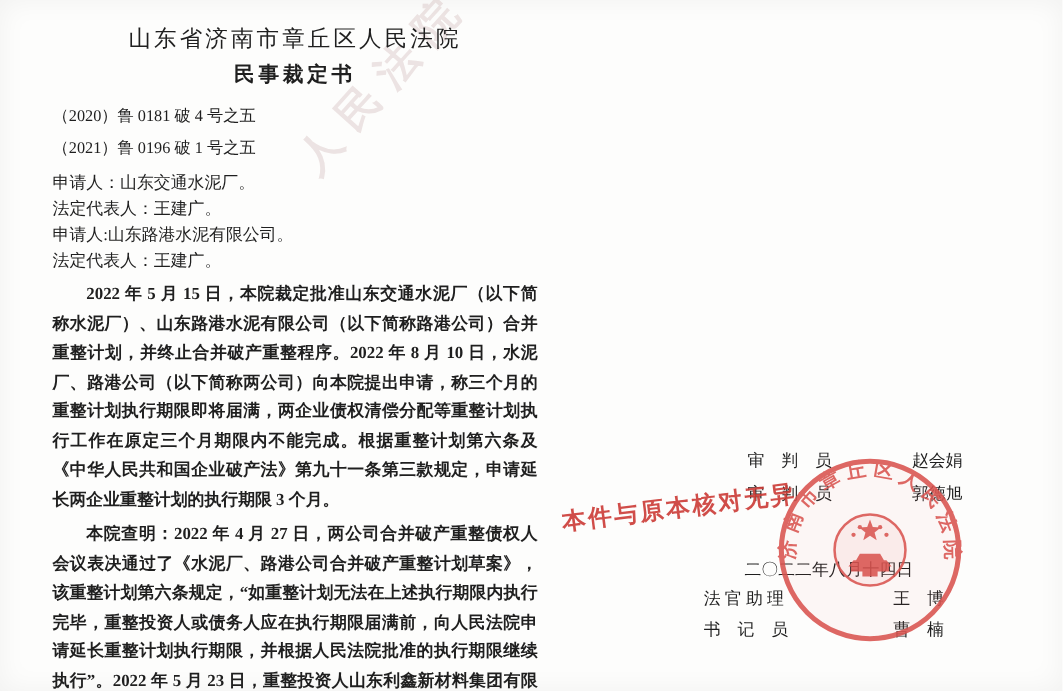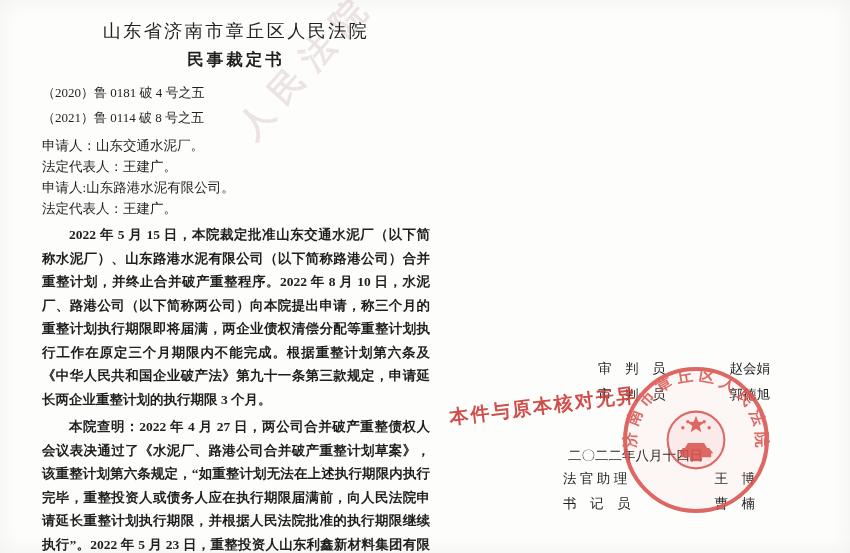--- a/index.html
+++ b/index.html
@@ -12,21 +12,21 @@
   .col-left{left:42px;width:388px;padding-top:10px;}
   .court{font-size:18px;font-weight:normal;text-align:center;letter-spacing:2.5px;line-height:26px;margin-top:8px;}
   .doctype{font-size:16.5px;font-weight:bold;text-align:center;letter-spacing:3px;line-height:24px;margin-top:4px;}
   .casenos{margin-top:8px;text-align:left;font-size:13px;line-height:25px;padding-right:2px;}
   .parties{margin-top:5px;}
   .parties p{margin:0;font-size:13.5px;line-height:21px;}
   p.body{margin:4px 0 0 0;font-size:13.5px;line-height:23.5px;text-align:justify;font-weight:bold;}
   .indent{text-indent:2em;}
   .sig-block{position:absolute;top:356px;left:598px;width:172px;font-size:13.5px;}
   .sig-row{display:flex;justify-content:space-between;line-height:26px;}
-  .date-line{position:absolute;top:446px;left:568px;width:190px;text-align:left;font-size:13.5px;line-height:20px;}
+  .date-line{position:absolute;top:446px;left:568px;width:190px;text-align:center;font-size:13.5px;line-height:20px;}
   .staff-block{position:absolute;top:466px;left:563px;width:192px;font-size:13.5px;}
   .staff-row{display:flex;justify-content:space-between;line-height:25px;}
   .stamp{
     position:absolute;top:405px;left:448px;font-size:19px;font-weight:bold;
     letter-spacing:2px;transform:rotate(-7deg);transform-origin:left top;z-index:6;
     opacity:0.9;white-space:nowrap;
   }
   .seal{position:absolute;top:364px;left:620px;width:152px;height:152px;z-index:5;opacity:0.88;}
   .watermark{
     position:absolute;top:118px;left:228px;font-size:34px;letter-spacing:12px;
@@ -40,21 +40,21 @@
 
 <div class="page">
 
   <div class="watermark">人民法院</div>
 
   <div class="col col-left content">
     <div class="court">山东省济南市章丘区人民法院</div>
     <div class="doctype">民事裁定书</div>
     <div class="casenos">
       <div>（2020）鲁 0181 破 4 号之五</div>
-      <div>（2021）鲁 0114 破 8 号之五</div>
+      <div>（2021）鲁 0196 破 1 号之五</div>
     </div>
     <div class="parties">
       <p>申请人：山东交通水泥厂。</p>
       <p>法定代表人：王建广。</p>
       <p>申请人:山东路港水泥有限公司。</p>
       <p>法定代表人：王建广。</p>
     </div>
     <p class="body indent">2022 年 5 月 15 日，本院裁定批准山东交通水泥厂（以下简称水泥厂）、山东路港水泥有限公司（以下简称路港公司）合并重整计划，并终止合并破产重整程序。2022 年 8 月 10 日，水泥厂、路港公司（以下简称两公司）向本院提出申请，称三个月的重整计划执行期限即将届满，两企业债权清偿分配等重整计划执行工作在原定三个月期限内不能完成。根据重整计划第六条及《中华人民共和国企业破产法》第九十一条第三款规定，申请延长两企业重整计划的执行期限 3 个月。</p>
     <p class="body indent">本院查明：2022 年 4 月 27 日，两公司合并破产重整债权人会议表决通过了《水泥厂、路港公司合并破产重整计划草案》，该重整计划第六条规定，“如重整计划无法在上述执行期限内执行完毕，重整投资人或债务人应在执行期限届满前，向人民法院申请延长重整计划执行期限，并根据人民法院批准的执行期限继续执行”。2022 年 5 月 23 日，重整投资人山东利鑫新材料集团有限公司按照重整计划支付了全部投资款。2022 年 6 月 16 日，济南市章丘区土地征收</p>
   </div>

